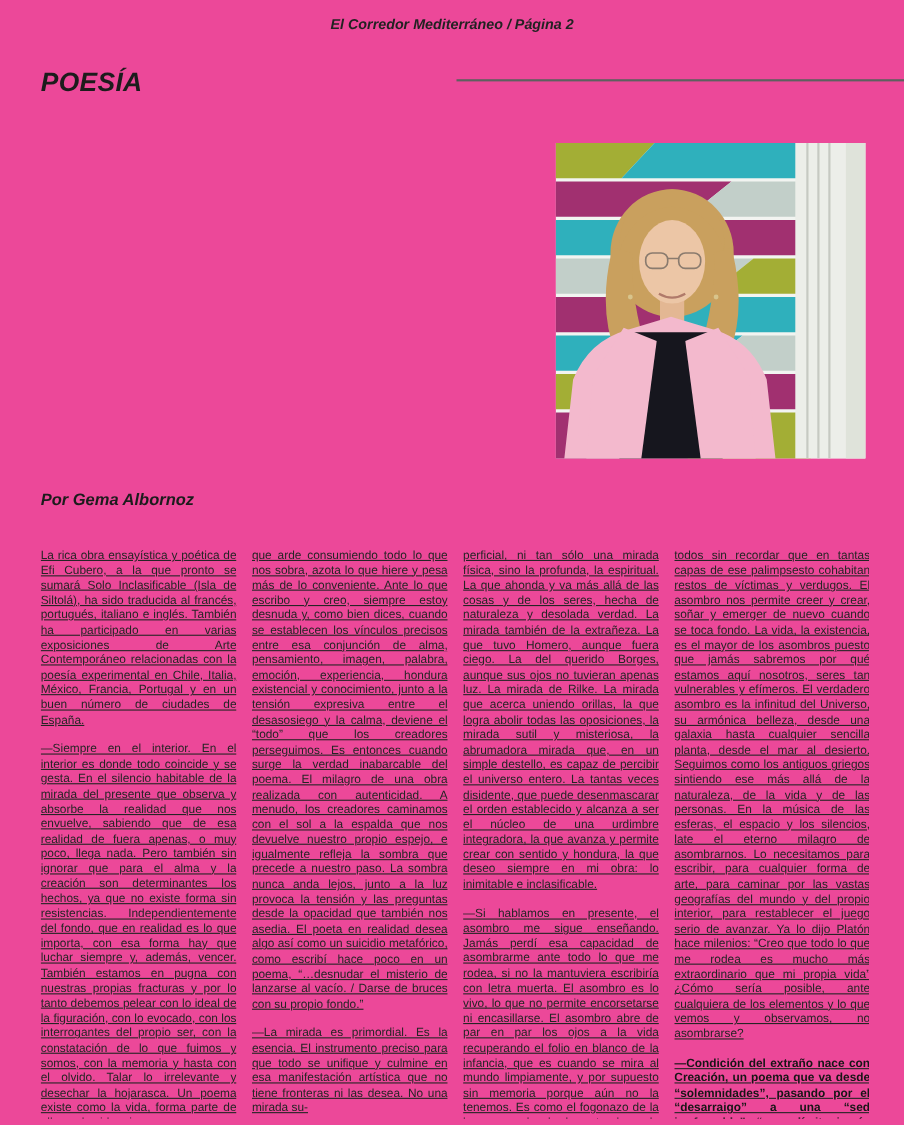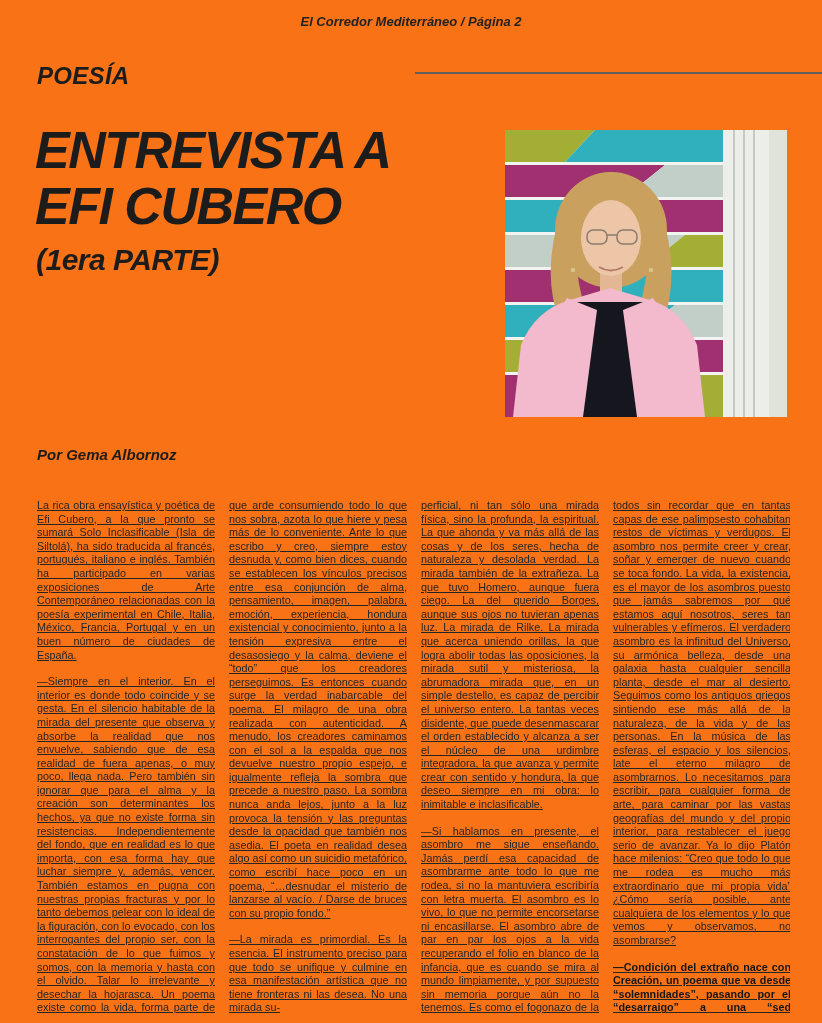--- a/index.html
+++ b/index.html
@@ -1,17 +1,17 @@
 <!DOCTYPE html>
 <html><head>
 <meta charset="utf-8">
 <style>
   html,body { margin:0; padding:0; background:#ffffff; }
   .page {
-    position:relative; width:822px; height:1023px; background:#f97316;
+    position:relative; width:822px; height:1023px; background:#ec4899;
     font-family:"Liberation Sans", sans-serif; color:#1c1c1c; overflow:hidden;
   }
   .masthead {
     position:absolute; top:14px; left:0; width:100%; text-align:center;
     font-size:13px; font-weight:bold; font-style:italic; color:#222;
   }
   .top-rule {
     position:absolute; left:415px; top:72px; width:407px; height:2px; background:#5f5f5f;
   }
   .section-label {
@@ -50,25 +50,20 @@
 <div class="page">
 
   <div class="masthead">
     <span>El Corredor Mediterráneo / Página 2</span>
   </div>
 
   <div class="top-rule"></div>
 
   <div class="section-label">POESÍA</div>
 
-  <h1 class="headline">
-    <span>ENTREVISTA A</span><br>
-    <span>EFI CUBERO</span>
-  </h1>
-  <div class="headline-sub">(1era PARTE)</div>
 
   <div class="photo">
     <svg width="282" height="287" viewBox="0 0 282 287" xmlns="http://www.w3.org/2000/svg">
 
       <rect x="0" y="0" width="282" height="287" fill="#f2f4f1"></rect>
 
       <g>
         <polygon points="0,0 90,0 60,32 0,32" fill="#a3ae35"></polygon>
         <polygon points="90,0 232,0 232,32 60,32" fill="#2fb0bc"></polygon>
         <polygon points="0,35 160,35 120,67 0,67" fill="#a13070"></polygon>

